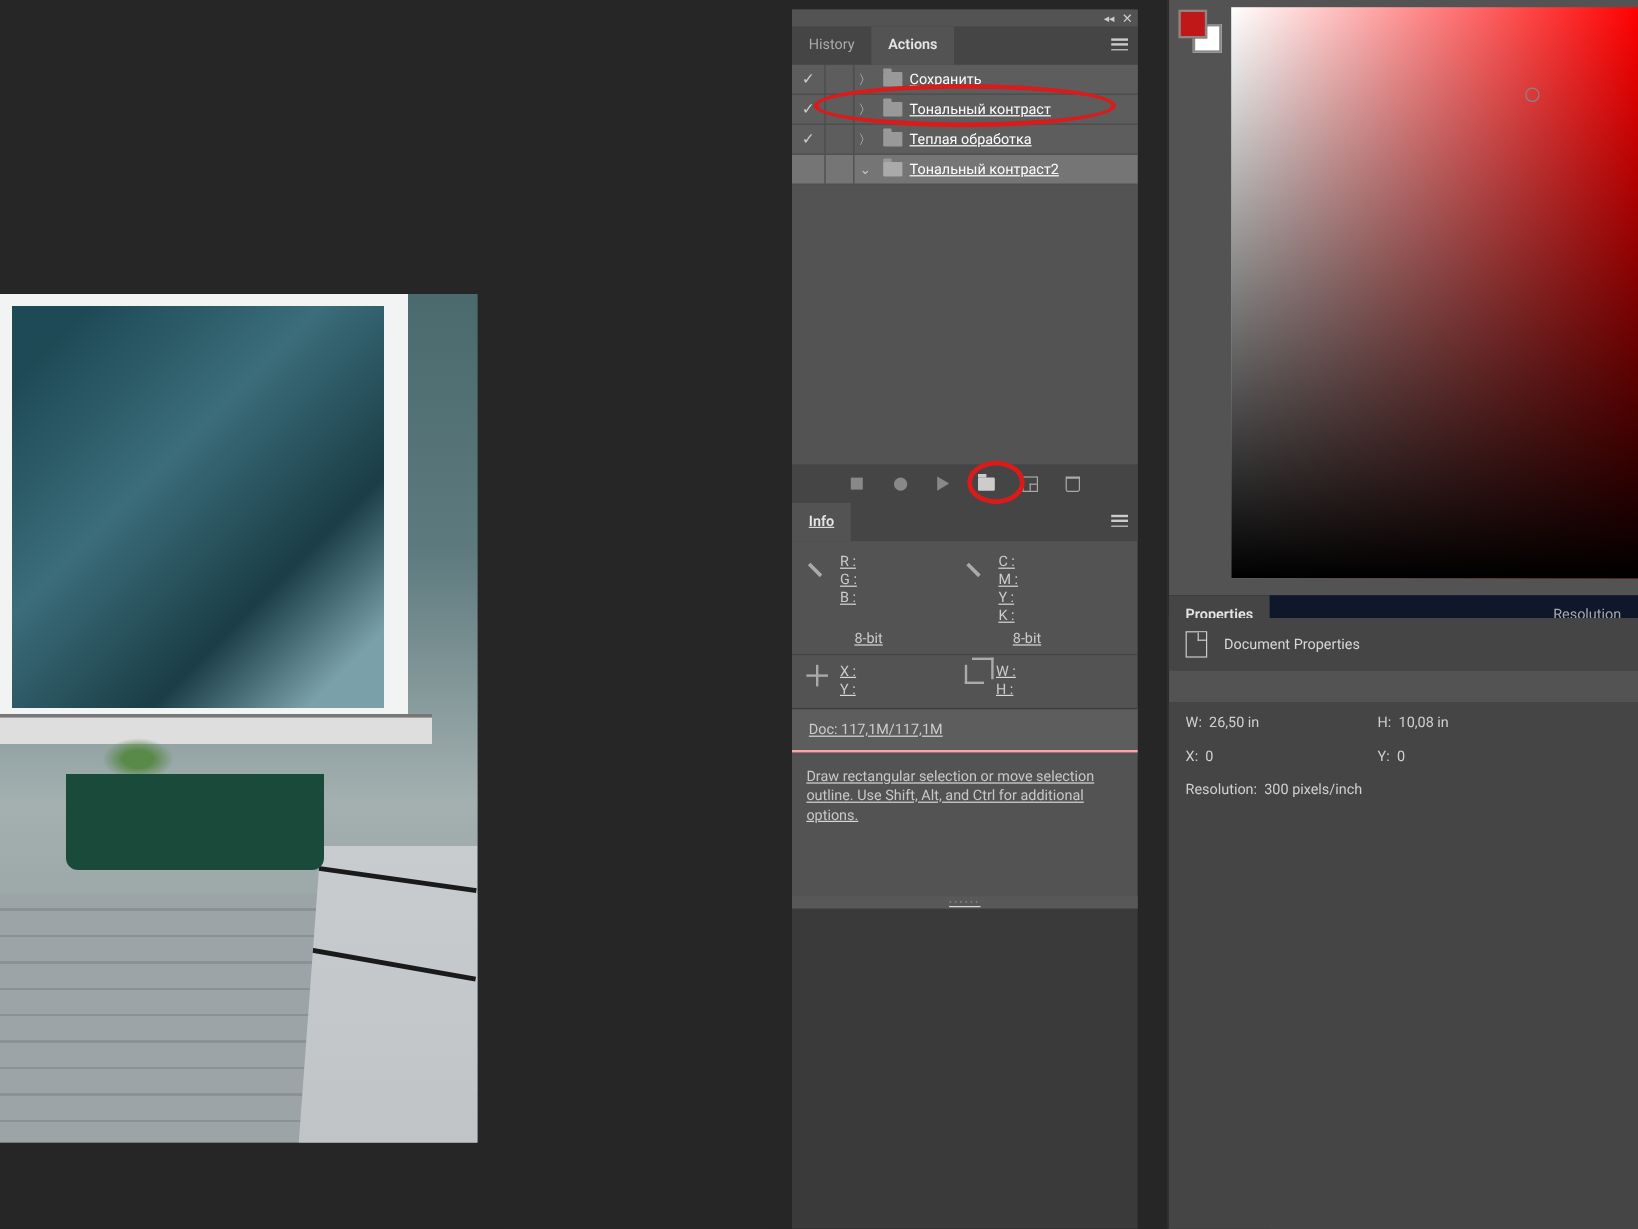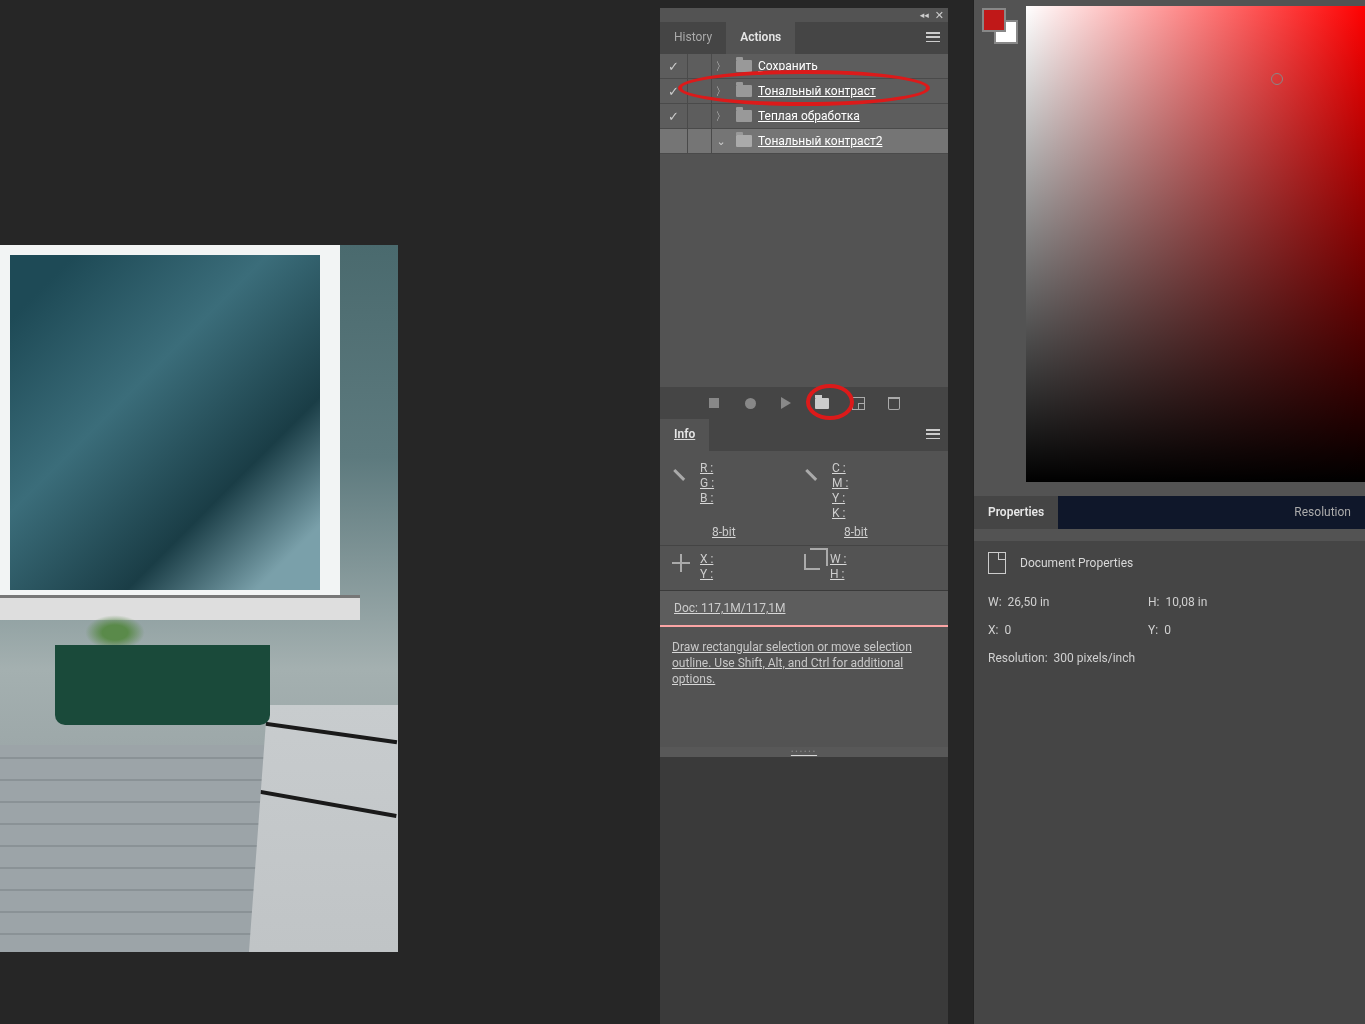--- a/index.html
+++ b/index.html
@@ -79,21 +79,21 @@
 
 .right-col { position: absolute; left: 973px; top: 0; width: 392px; height: 1024px; background: #535353; border-left: 1px solid #222; }
 .swatches { position: absolute; left: 8px; top: 8px; }
 .fg-swatch { width: 24px; height: 24px; background: #c01818; border: 2px solid #888; position: relative; z-index: 2; }
 .bg-swatch { width: 24px; height: 24px; background: #fff; border: 2px solid #888; position: absolute; left: 12px; top: 12px; }
 .color-field { position: absolute; left: 52px; top: 6px; width: 340px; height: 476px; background: linear-gradient(to bottom, rgba(0,0,0,0) 0%, #000 100%), linear-gradient(to right, #fff 0%, #ff0000 100%); }
 .color-handle { position: absolute; width: 12px; height: 12px; border: 1.5px solid #888; border-radius: 50%; }
 .right-tabs { position: absolute; left: 0; top: 496px; width: 100%; display: flex; background: #0f172a; height: 33px; justify-content: space-between; }
 .right-tab { padding: 9px 14px 0; font-size: 12px; color: #aaa; cursor: pointer; }
 .right-tab.active { background: #454545; color: #e6e6e6; font-weight: 600; }
-.doc-prop-row { position: absolute; left: 0; top: 541px; width: 100%; height: 44px; display: flex; align-items: center; padding-left: 14px; gap: 14px; background: #454545; }
+.doc-prop-row { position: absolute; left: 0; top: 515px; width: 100%; height: 44px; display: flex; align-items: center; padding-left: 14px; gap: 14px; background: #454545; }
 .page-icon { width: 18px; height: 22px; border: 1.5px solid #ccc; position: relative; }
 .page-icon::after { content: ''; position: absolute; top: 0; right: 0; width: 6px; height: 6px; border-left: 1.5px solid #ccc; border-bottom: 1.5px solid #ccc; background: #454545; }
 .props-body { position: absolute; left: 0; top: 585px; width: 100%; padding: 10px 14px; background: #454545; height: 439px; }
 .prop-line { display: flex; gap: 60px; margin-bottom: 14px; color: #d0d0d0; }
 .prop-pair { display: flex; gap: 6px; min-width: 100px; }
 </style>
 </head>
 <body>
 
 <div class="photo">

